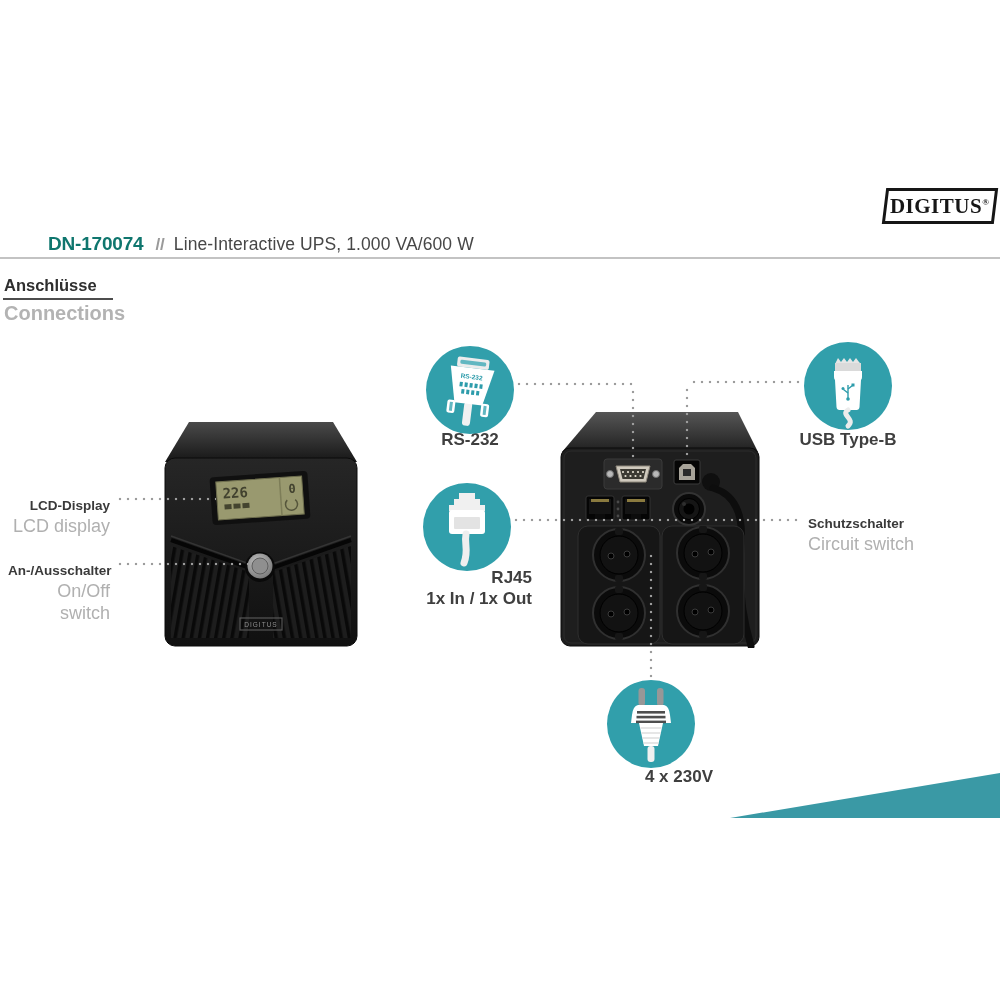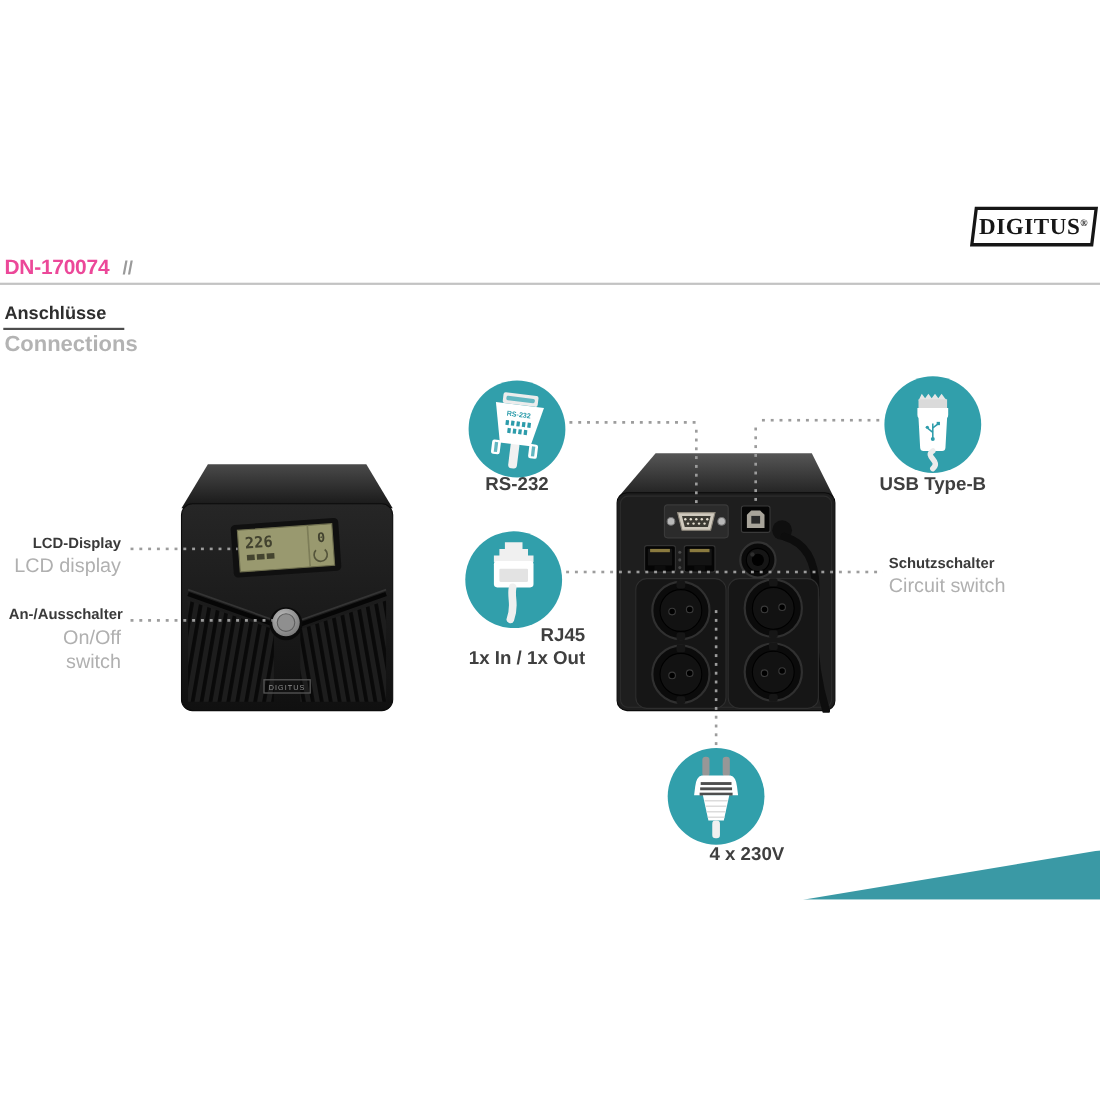--- a/index.html
+++ b/index.html
@@ -7,32 +7,32 @@
        font-family:"Liberation Sans",sans-serif;}
   .abs{position:absolute;}
 
   
   .logo-box{left:884px;top:188px;width:106px;height:30px;border:3px solid #161616;
             transform:skewX(-7deg);display:flex;align-items:center;justify-content:center;background:#fff;}
   .logo-text{transform:skewX(7deg);font-family:"Liberation Serif",serif;font-weight:700;
              font-size:21px;color:#161616;letter-spacing:.5px;white-space:nowrap;}
   .logo-text sup{font-size:9px;vertical-align:super;}
   .header-row{left:4px;top:233px;display:flex;align-items:baseline;white-space:nowrap;}
-  .model{font-size:19px;font-weight:800;color:#ec4899;letter-spacing:-.2px;}
+  .model{font-size:19px;font-weight:800;color:#0f766e;letter-spacing:-.2px;margin-left:44px;}
   .hsep{font-size:17px;font-weight:700;color:#9a9a9a;margin:0 9px 0 12px;}
   .htitle{font-size:17.5px;font-weight:400;color:#474747;letter-spacing:.1px;}
   .header-divider{left:0;top:257px;width:1000px;height:2px;background:#c3c3c3;}
 
   .sec-de{left:4px;top:276px;font-size:16.5px;font-weight:700;color:#2e2e2e;text-align:right;}
   .sec-underline{left:3px;top:298px;width:110px;height:2px;background:#4d4d4d;}
   .sec-en{left:4px;top:302px;font-size:20px;font-weight:700;color:#b3b3b3;}
 
   
   .lbl-block{line-height:1.25;}
-  .lbl-de{font-size:13.5px;font-weight:700;color:#3a3a3a;}
+  .lbl-de{font-size:13.5px;font-weight:700;color:#3a3a3a;margin-top:12px;}
   .lbl-en{font-size:18px;font-weight:400;color:#b0b0b0;}
   .t-right{text-align:right;}
   .callout-label{font-size:17px;font-weight:600;color:#3f3f3f;text-align:center;line-height:1.25;}
 
   
   .dots-h{height:4px;background-image:radial-gradient(circle,#9c9c9c 1.3px,rgba(0,0,0,0) 1.6px);
           background-size:8px 4px;background-repeat:repeat-x;background-position:0 50%;z-index:6;}
   .dots-v{width:4px;background-image:radial-gradient(circle,#9c9c9c 1.3px,rgba(0,0,0,0) 1.6px);
           background-size:4px 8px;background-repeat:repeat-y;background-position:50% 0;z-index:6;}
 
@@ -47,20 +47,21 @@
 </head>
 <body>
 
 <div class="abs logo-box">
   <div class="logo-text"><span>DIGITUS</span><sup>®</sup></div>
 </div>
 
 <div class="abs header-row">
   <span class="model">DN-170074</span>
   <span class="hsep">//</span>
+  <span class="htitle">Line-Interactive UPS, 1.000 VA/600 W</span>
 </div>
 <div class="abs header-divider"></div>
 
 <div class="abs sec-de">Anschlüsse</div>
 <div class="abs sec-underline"></div>
 <div class="abs sec-en">Connections</div>
 
 <svg class="abs unit" style="left:163px;top:420px;" width="196" height="228" viewBox="0 0 196 228">
   <defs>
     <linearGradient id="ftop" x1="0" y1="0" x2="0" y2="1">

